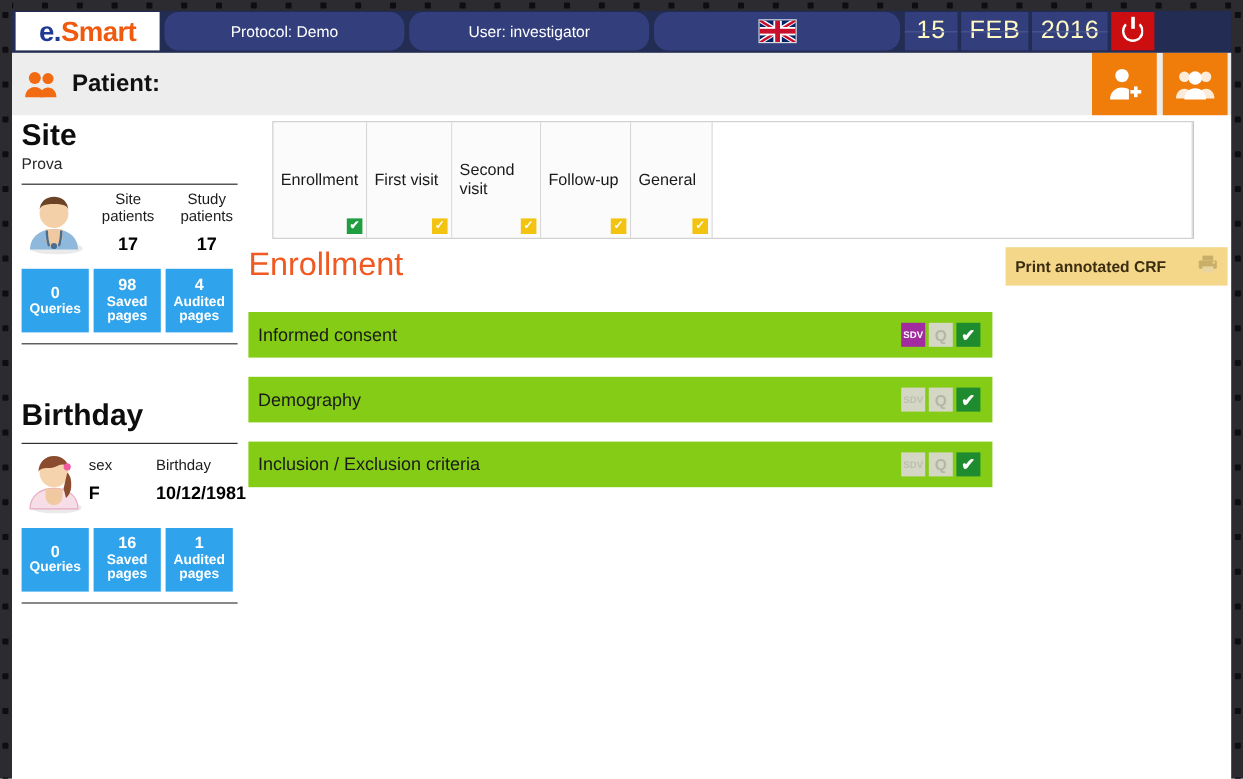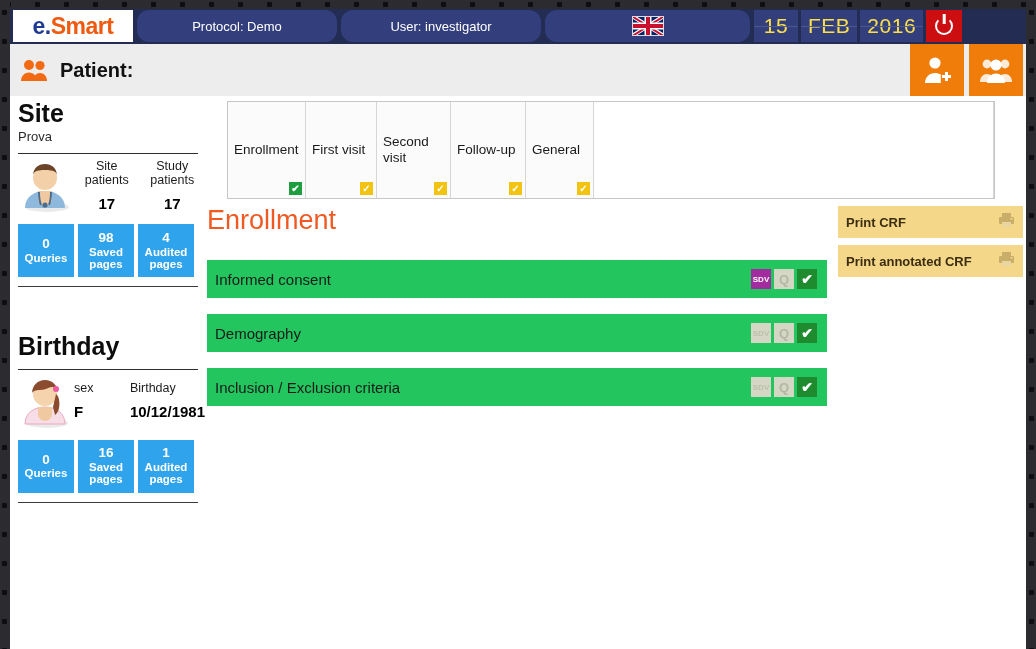--- a/index.html
+++ b/index.html
@@ -95,21 +95,21 @@
   .ukflag .cw-v { position: absolute; top: 0; left: 50%; height: 100%; width: 7px; background:#fff; transform: translateX(-50%); z-index:3;}
   .ukflag .cr-h { position: absolute; left: 0; top: 50%; width: 100%; height: 4px; background:#C8102E; transform: translateY(-50%); z-index:4;}
   .ukflag .cr-v { position: absolute; top: 0; left: 50%; height: 100%; width: 4px; background:#C8102E; transform: translateX(-50%); z-index:4;}
 
   .dt-group { display: flex; gap: 3px; margin-right: 3px; }
   .dt-cell {
     background: #333f7d;
     height: 32px; min-width: 44px;
     padding: 0 7px;
     display: flex; align-items: center; justify-content: center;
-    color: #fde047; font-size: 21px; letter-spacing: 0.5px;
+    color: #fef9c3; font-size: 21px; letter-spacing: 0.5px;
     position: relative;
     font-family: "Liberation Sans", sans-serif;
   }
   .dt-cell::after {
     content: ""; position: absolute; left: 0; right: 0; top: 50%;
     height: 1px; background: #4b578f;
   }
   .power-btn {
     width: 36px; height: 32px;
     background: #cc0e10;
@@ -216,21 +216,21 @@
   .content {
     position: absolute; top: 205px; left: 207px;
     width: 620px;
     z-index: 6;
   }
   .section-title {
     font-size: 27px; color: #f05a22; font-weight: normal;
     margin-bottom: 24px;
   }
   .form-row {
-    background: #22c55e;
+    background: #84cc16;
     height: 38px;
     display: flex; align-items: center;
     padding: 0 10px 0 8px;
     margin-bottom: 16px;
     cursor: pointer;
   }
   .form-row .nm { font-size: 15px; color: #1a1a1a; }
   .badges { margin-left: auto; display: flex; gap: 3px; align-items: center; }
   .badge {
     width: 20px; height: 20px;
@@ -573,29 +573,20 @@
             <span class="badge sdv-off">SDV</span>
             <span class="badge q-off">Q</span>
             <span class="badge check">✔</span>
           </span>
         </div>
       </div>
   </div>
 
   <div class="printcol" id="printcol">
       <div class="print-btn">
-        <span class="plbl">Print CRF</span>
-        <span class="picon"><svg width="17" height="16" viewBox="0 0 17 16">
-            <rect x="4" y="1" width="9" height="4" fill="#c9ae6a"></rect>
-            <rect x="1" y="5" width="15" height="7" rx="1" fill="#c9ae6a"></rect>
-            <rect x="4" y="10" width="9" height="5" fill="#e8d5a0"></rect>
-            <rect x="12.5" y="6" width="2" height="1.6" fill="#f5d78a"></rect>
-          </svg></span>
-      </div>
-      <div class="print-btn">
         <span class="plbl">Print annotated CRF</span>
         <span class="picon"><svg width="17" height="16" viewBox="0 0 17 16">
             <rect x="4" y="1" width="9" height="4" fill="#c9ae6a"></rect>
             <rect x="1" y="5" width="15" height="7" rx="1" fill="#c9ae6a"></rect>
             <rect x="4" y="10" width="9" height="5" fill="#e8d5a0"></rect>
             <rect x="12.5" y="6" width="2" height="1.6" fill="#f5d78a"></rect>
           </svg></span>
       </div>
     </div>
 

